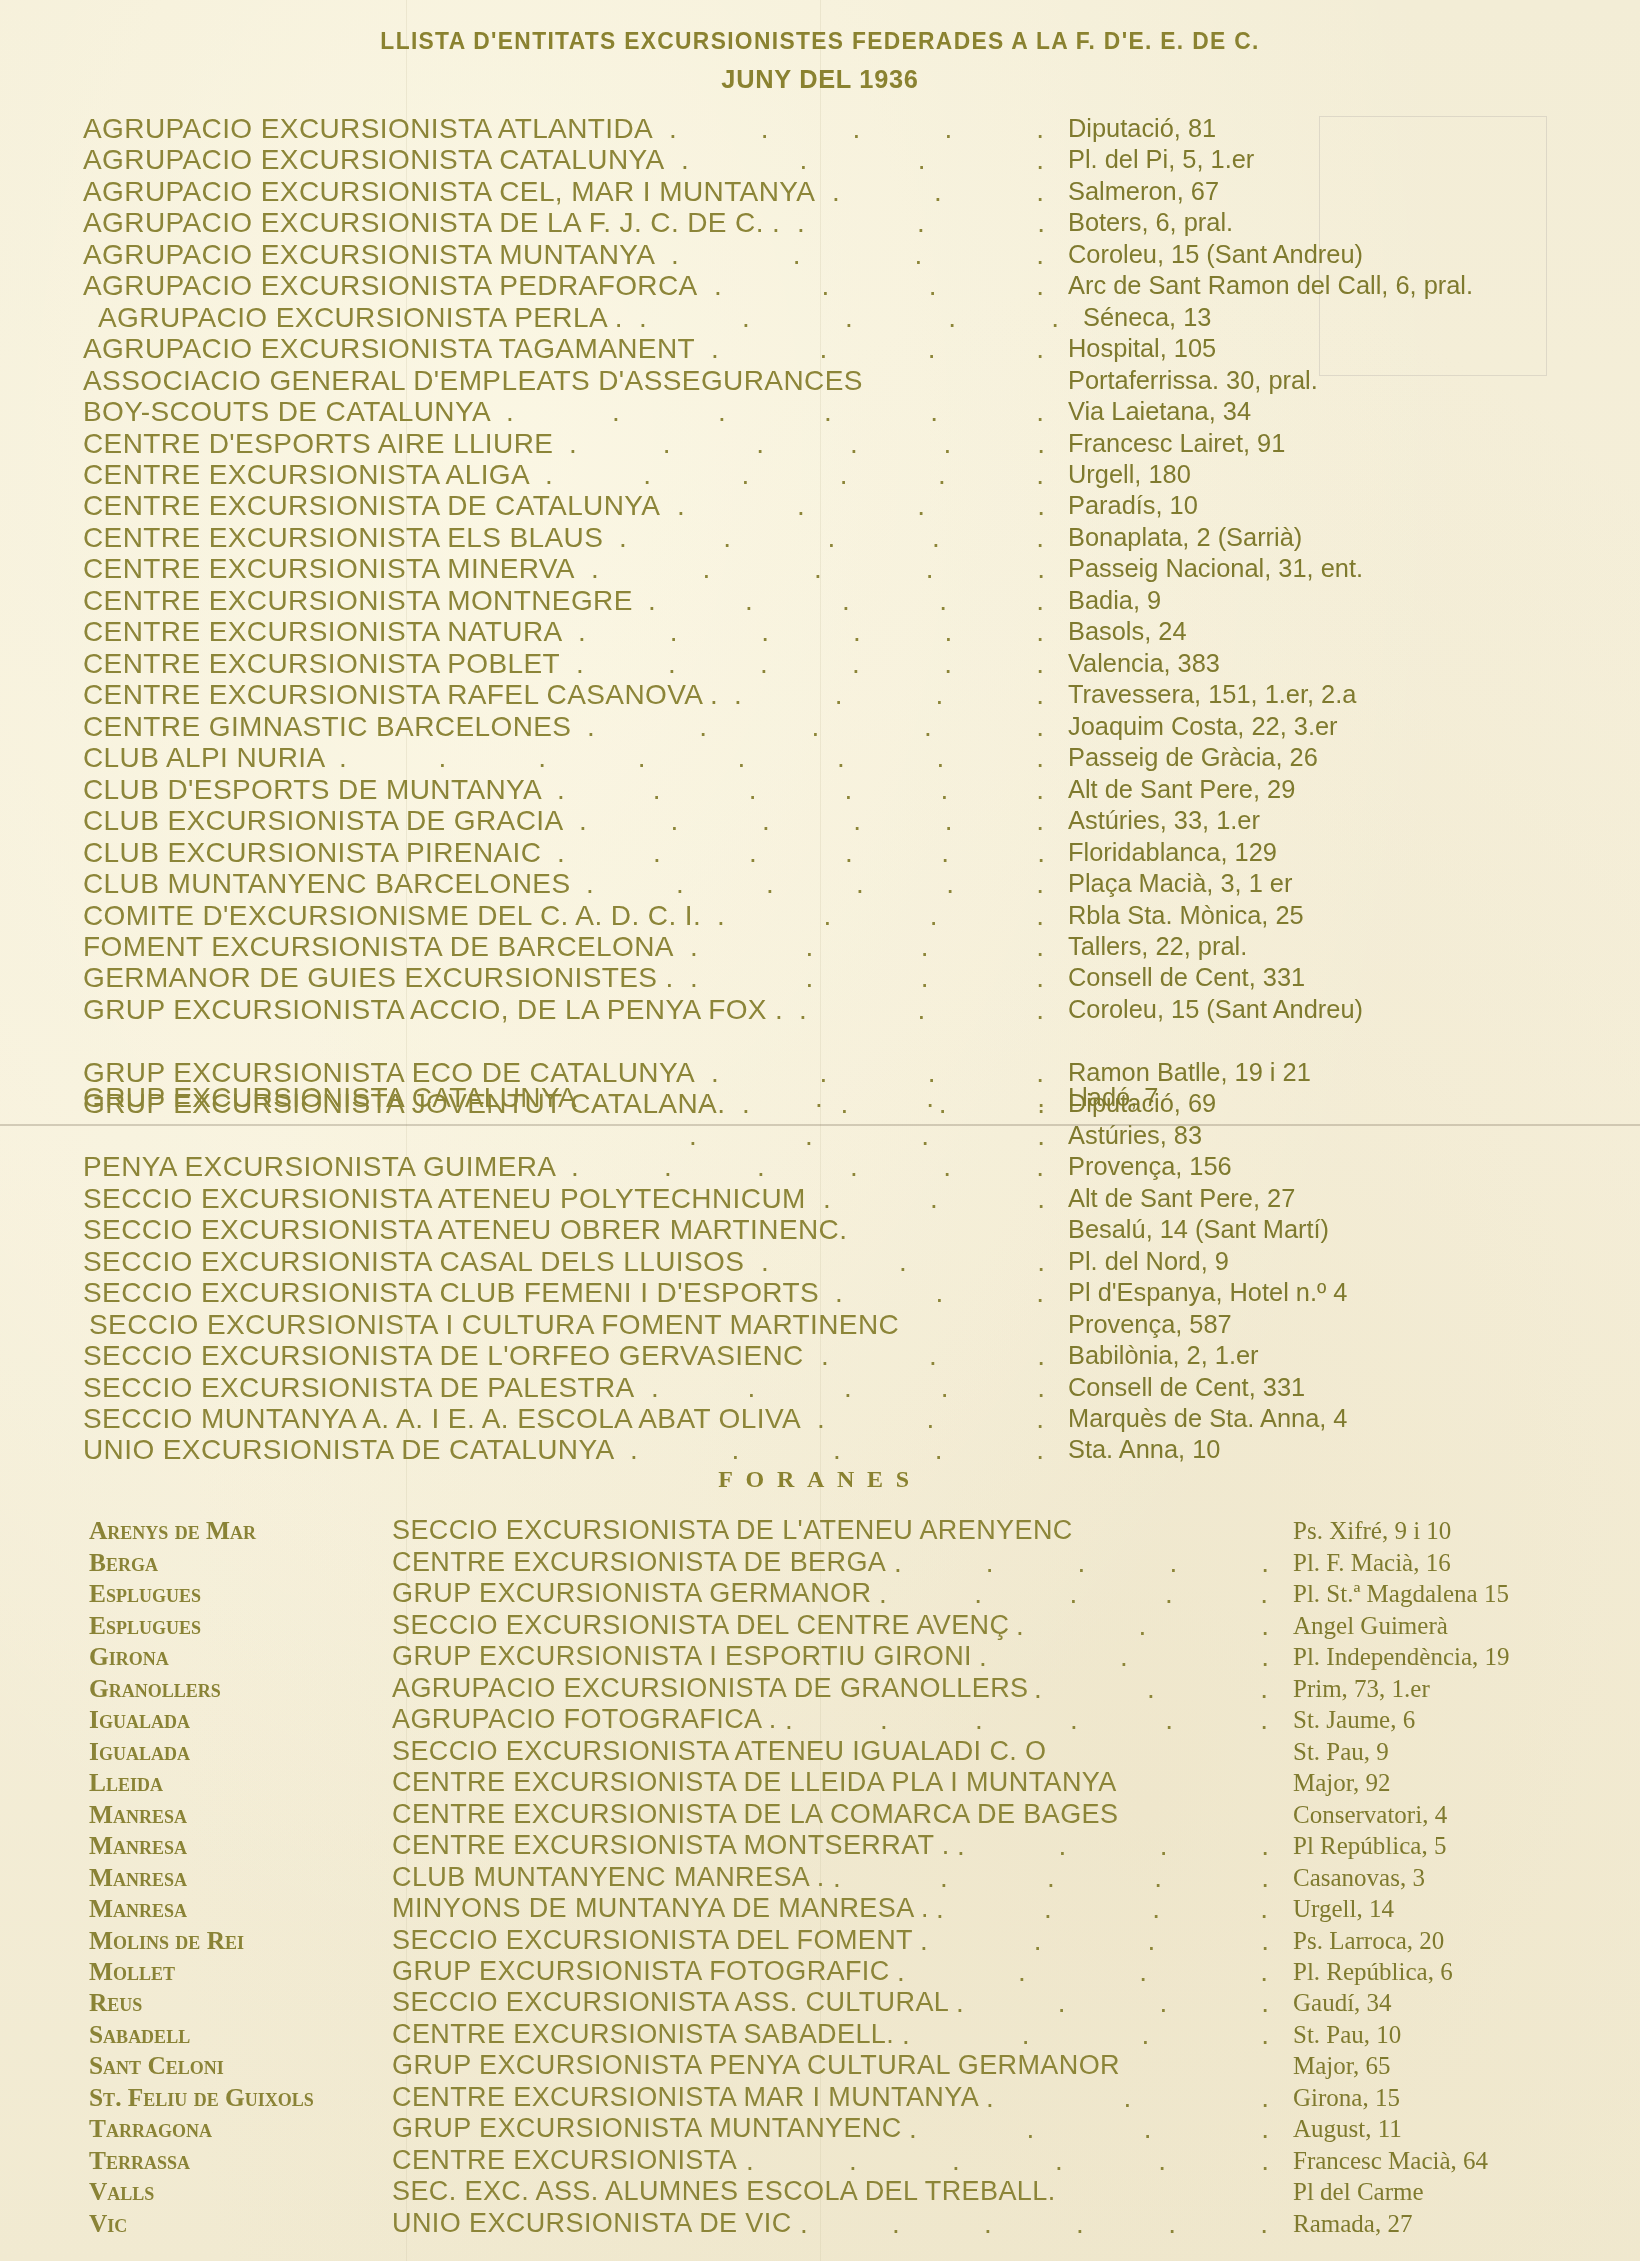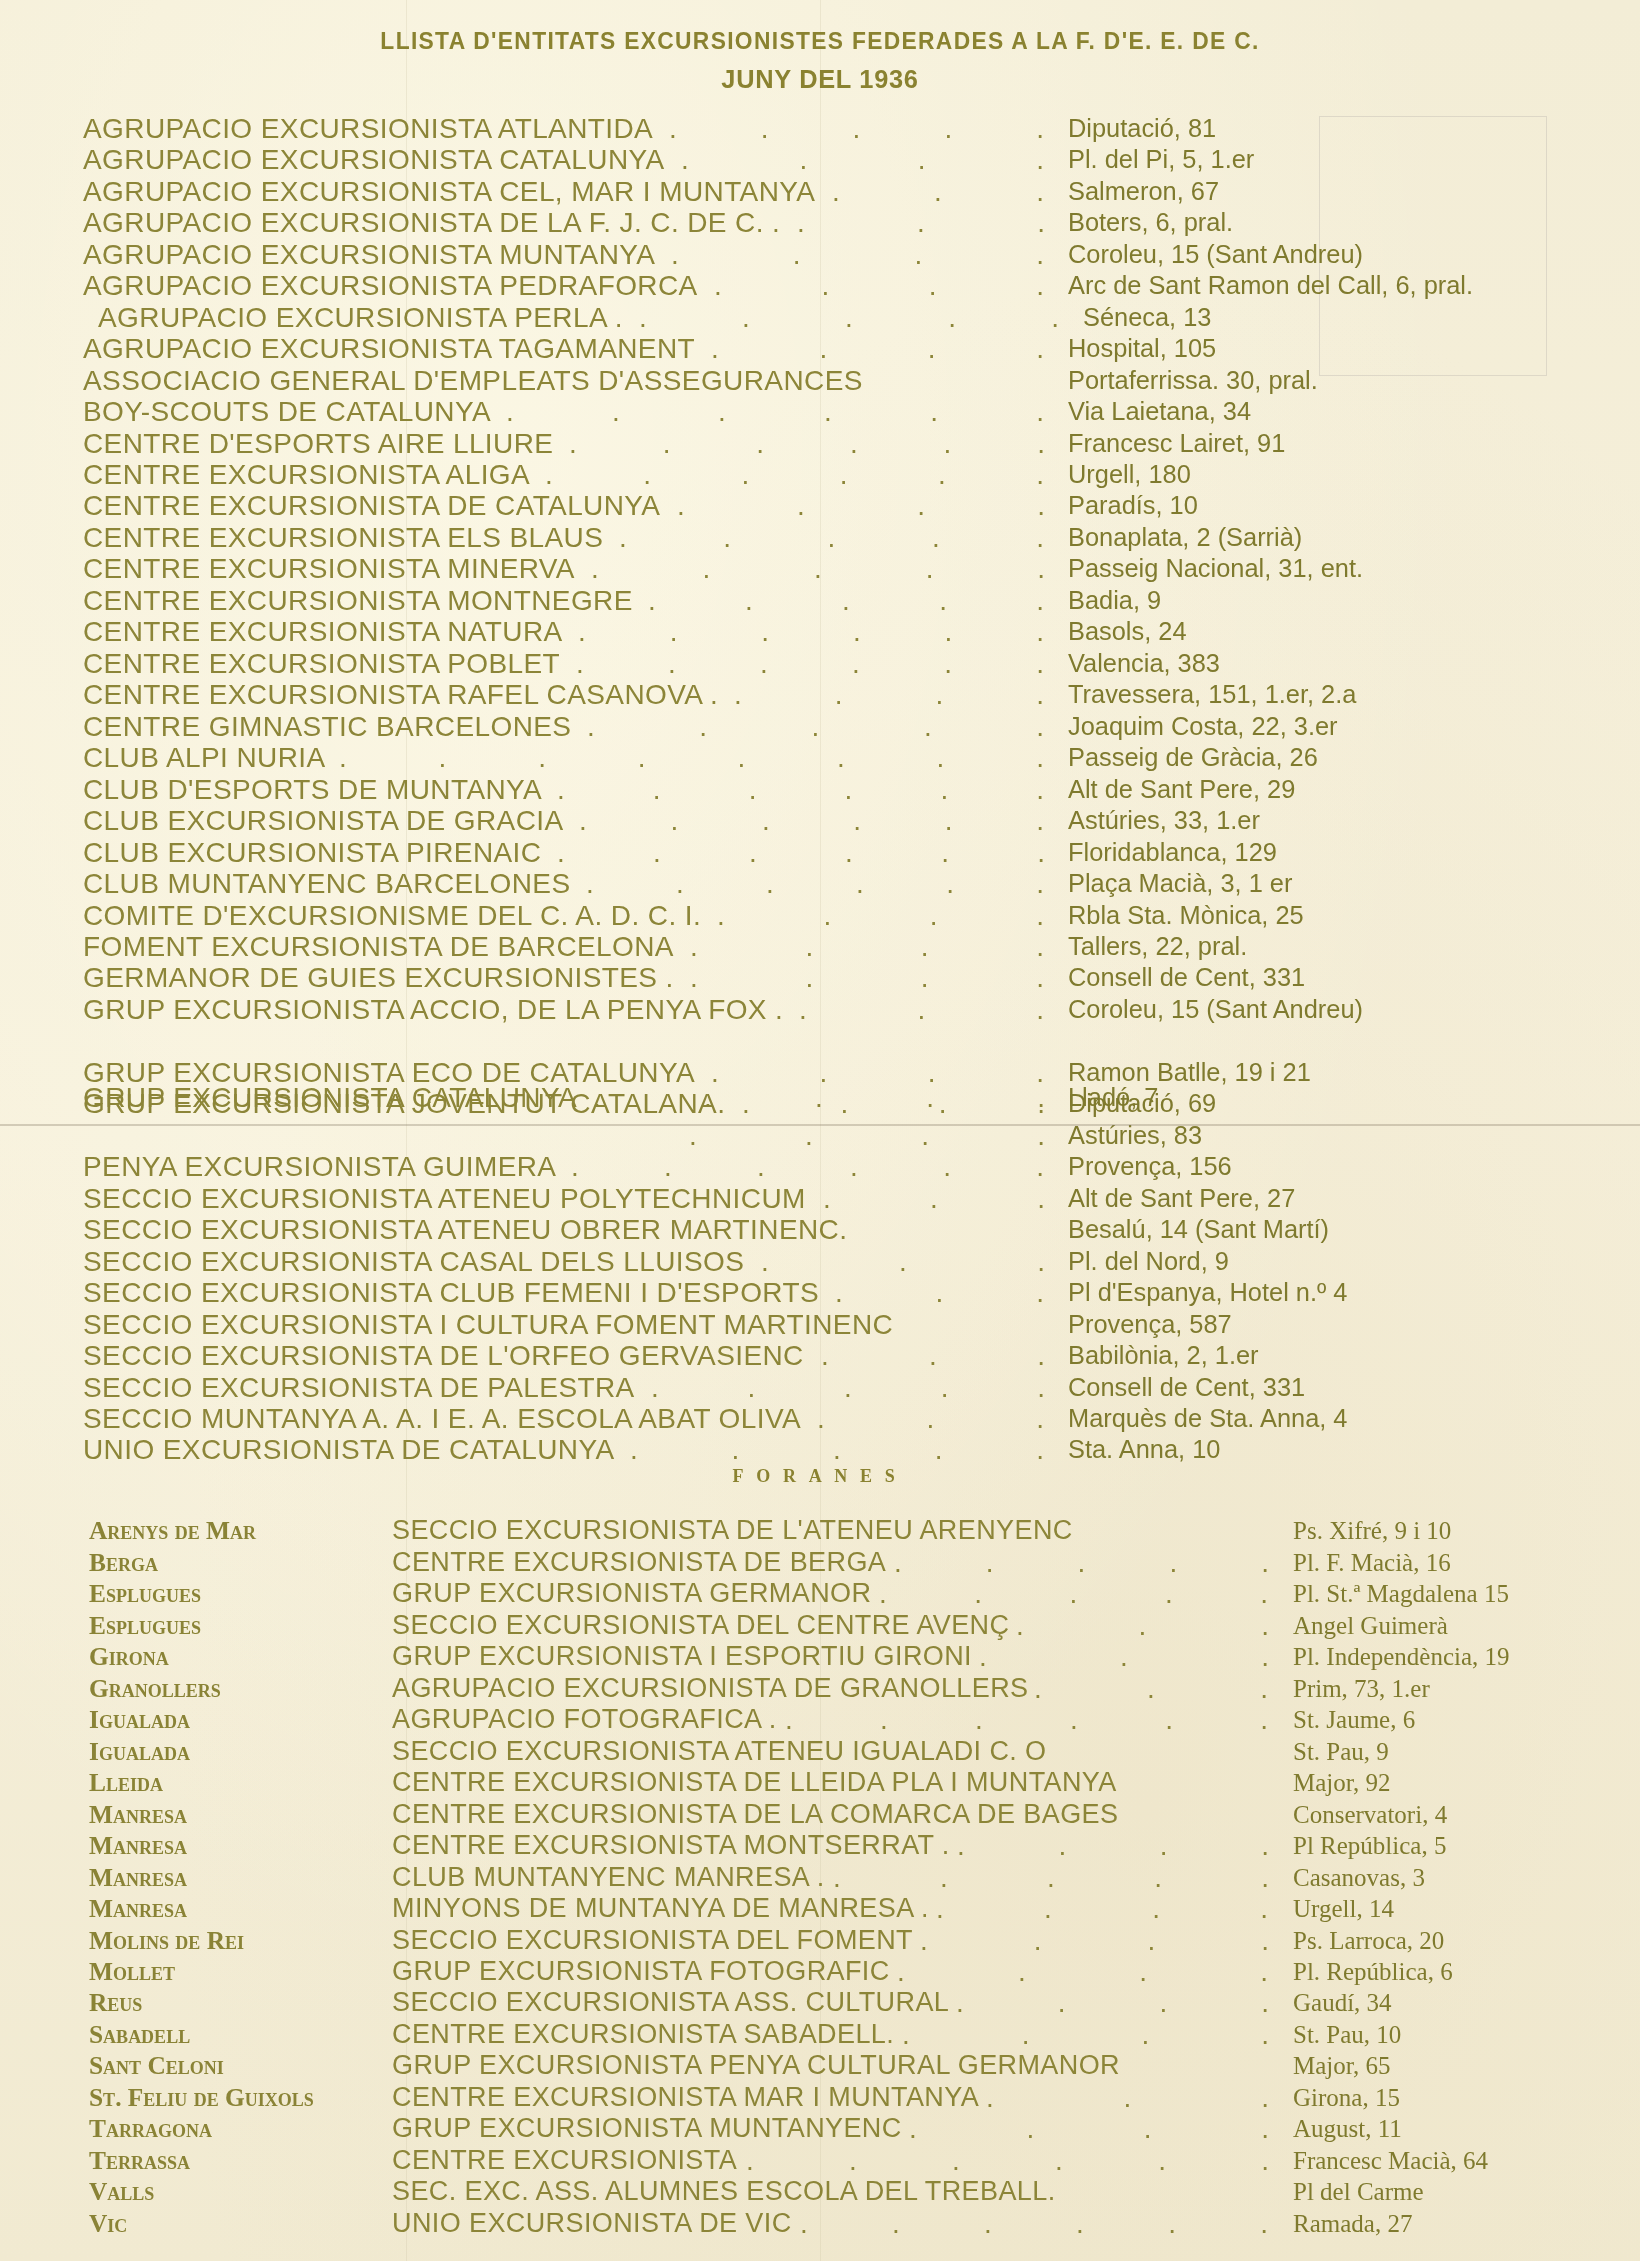--- a/index.html
+++ b/index.html
@@ -56,21 +56,21 @@
     letter-spacing: 35px;
   }
   .addr {
     position: absolute; left: 1068px; top: 0;
     font-family: "Liberation Sans Narrow", "Liberation Sans", sans-serif;
     font-size: 25.4px; line-height: 31px; color: #7f7a2e;
   }
   .section-foranes {
     position: absolute; top: 1466px; left: 0; width: 1640px; text-align: center;
     font-family: "Liberation Serif", serif; font-weight: bold;
-    font-size: 18px; letter-spacing: 12.7px; color: #8a8230;
+    font-size: 24px; letter-spacing: 12.7px; color: #8a8230;
   }
   .frow { position: absolute; height: 31px; white-space: nowrap; }
   .town {
     position: absolute; left: 89px; top: 0;
     font-family: "Liberation Serif", serif; font-variant: small-caps;
     font-size: 25.4px; line-height: 31px; color: #8a8336; font-weight: bold;
   }
   .fname {
     position: absolute; left: 392px; top: 0;
     font-family: "Liberation Sans", sans-serif;
@@ -487,21 +487,21 @@
     <div class="row" style="top: 1277px; left: 0px; width: 1640px;">
       <span class="name" style="transform: scaleX(1);">SECCIO EXCURSIONISTA CLUB FEMENI I D'ESPORTS</span>
       <span class="leader" style="left: 835px; width: 209px; overflow: hidden; letter-spacing: 0px; display: flex; justify-content: space-between;">
         <span>.</span>
         <span>.</span>
         <span>.</span>
       </span>
       <span class="addr">Pl d'Espanya, Hotel n.º 4</span>
     </div>
     <div class="row" style="top: 1309px; left: 0px; width: 1640px;">
-      <span class="name" style="transform: scaleX(1);">SECCIO EXCURSIONISTA I CULTURA FOMENT MARTINENC</span>
+      <span class="name" style="transform: scaleX(1); margin-left: 6px;">SECCIO EXCURSIONISTA I CULTURA FOMENT MARTINENC</span>
       <span class="leader" style="left: 910px; width: 134px; overflow: hidden;"></span>
       <span class="addr">Provença, 587</span>
     </div>
     <div class="row" style="top: 1340px; left: 0px; width: 1640px;">
       <span class="name" style="transform: scaleX(1);">SECCIO EXCURSIONISTA DE L'ORFEO GERVASIENC</span>
       <span class="leader" style="left: 821px; width: 224px; overflow: hidden; letter-spacing: 0px; display: flex; justify-content: space-between;">
         <span>.</span>
         <span>.</span>
         <span>.</span>
       </span>

